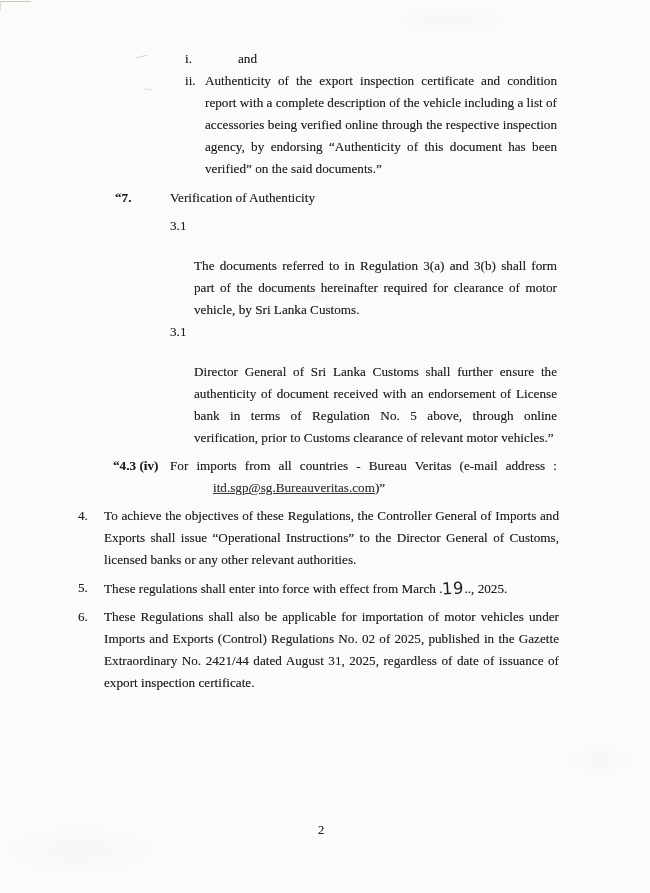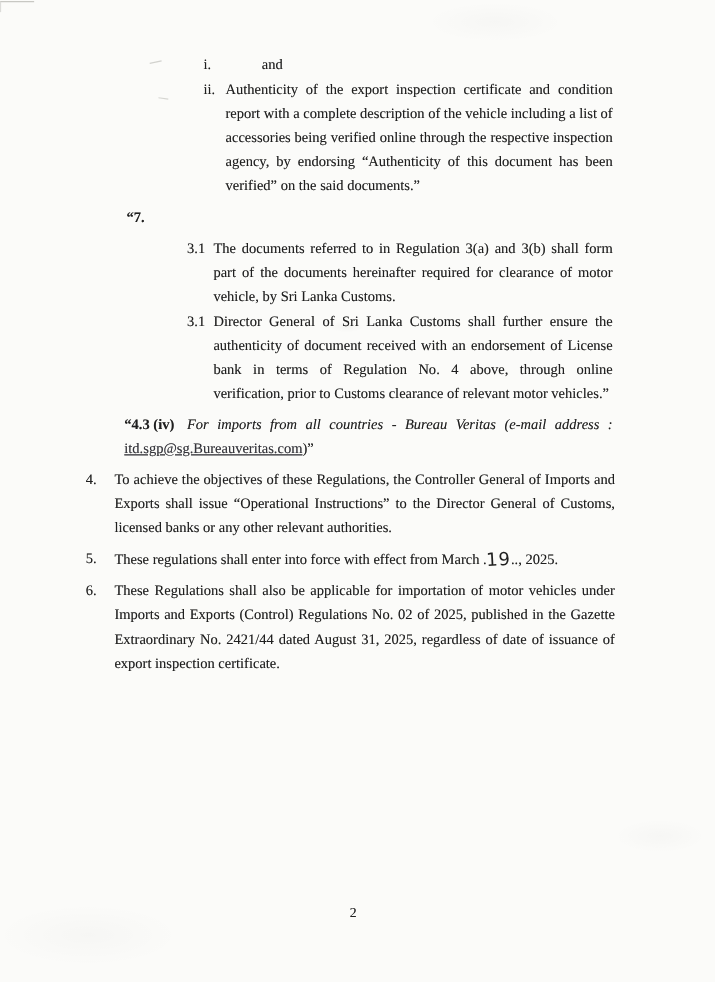--- a/index.html
+++ b/index.html
@@ -34,28 +34,28 @@
 
   
   .sec7 { display: flex; margin: 7px 93px 0 115px; }
   .sec7-num { flex: 0 0 55px; font-weight: bold; }
   .sec7-title { flex: 1; }
 
   
   .subsections { margin: 6px 93px 0 170px; }
   .subsec { display: flex; }
   .subsec-label { flex: 0 0 24px; }
-  .subsec-text { flex: 1; text-align: justify; }
+  .subsec-text { flex: 1; text-align: justify; margin-top: 40px; }
 
   
   .sec81 { margin: 6px 93px 0 113px; }
   .sec81-row1 { display: flex; }
   .sec81-label { flex: 0 0 57px; font-weight: bold; }
-  .sec81-line1 { flex: 1; text-align: justify; text-align-last: justify; font-style: italic; }
-  .sec81-row2 { }
+  .sec81-line1 { flex: 1; text-align: justify; text-align-last: justify; }
+  .sec81-row2 { margin-left: 100px; }
   .email-link { text-decoration: underline; color: #35353c; }
 
   
   .num-list { margin: 0 91px 0 78px; }
   .num-item { display: flex; margin-top: 6px; }
   .num-label { flex: 0 0 26px; }
   .num-text { flex: 1; text-align: justify; }
   .num-text.left { text-align: left; }
 
   
@@ -115,30 +115,31 @@
         </div>
       </div>
       <div class="roman-item">
         <span class="roman-label">ii.</span>
         <div class="roman-text">Authenticity of the export inspection certificate and condition report with a complete description of the vehicle including a list of accessories being verified online through the respective inspection agency, by endorsing “Authenticity of this document has been verified” on the said documents.”</div>
       </div>
     </div>
 
     <div class="sec7">
       <span class="sec7-num">“7.</span>
+      <span class="sec7-title">Verification of Authenticity</span>
     </div>
 
     <div class="subsections">
       <div class="subsec">
         <span class="subsec-label">3.1</span>
         <div class="subsec-text">The documents referred to in Regulation 3(a) and 3(b) shall form part of the documents hereinafter required for clearance of motor vehicle, by Sri Lanka Customs.</div>
       </div>
       <div class="subsec">
         <span class="subsec-label">3.1</span>
-        <div class="subsec-text">Director General of Sri Lanka Customs shall further ensure the authenticity of document received with an endorsement of License bank in terms of Regulation No. 4 above, through online verification, prior to Customs clearance of relevant motor vehicles.”</div>
+        <div class="subsec-text">Director General of Sri Lanka Customs shall further ensure the authenticity of document received with an endorsement of License bank in terms of Regulation No. 5 above, through online verification, prior to Customs clearance of relevant motor vehicles.”</div>
       </div>
     </div>
 
     <div class="sec81">
       <div class="sec81-row1">
         <span class="sec81-label">“4.3 (iv)</span>
         <div class="sec81-line1">For imports from all countries - Bureau Veritas (e-mail address :</div>
       </div>
       <div class="sec81-row2">
         <span class="email-link">itd.sgp@sg.Bureauveritas.com</span><span>)”</span>

